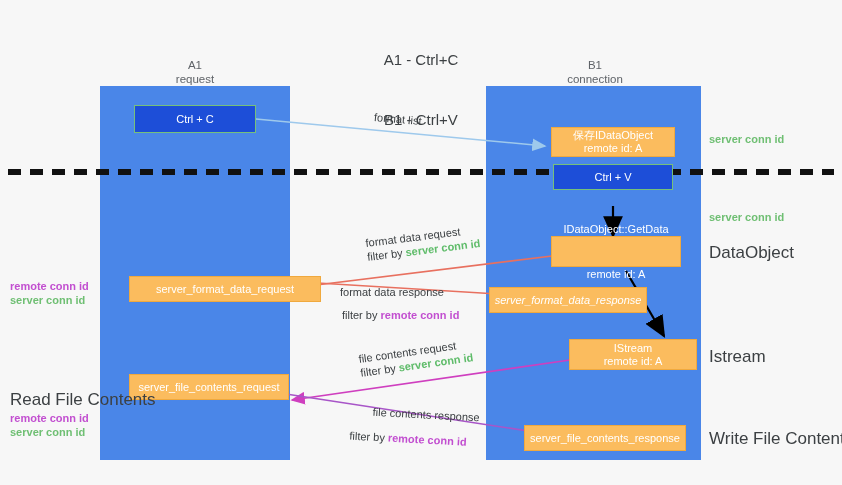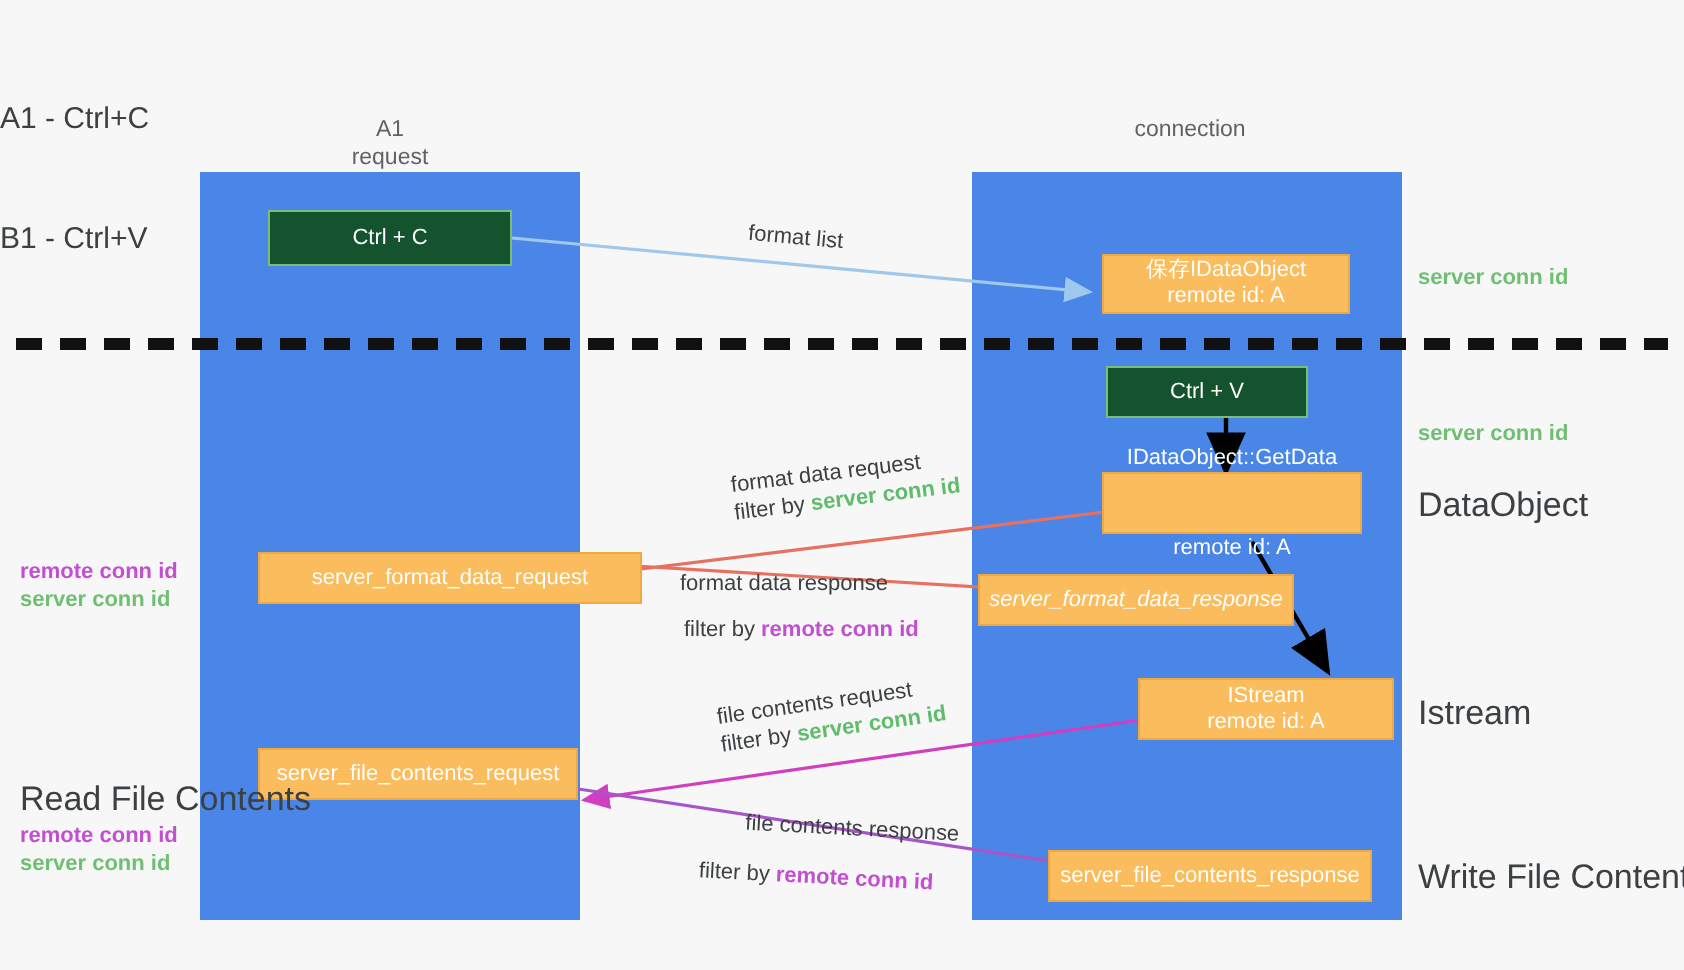--- a/index.html
+++ b/index.html
@@ -11,21 +11,21 @@
     overflow:hidden;
     color:#3c4043;
   }
   #stage{position:absolute;left:0;top:0;width:842px;height:485px;}
   svg.layer{position:absolute;left:0;top:0;width:842px;height:485px;pointer-events:none;}
   .abs{position:absolute;}
 
   
   .title{
     left:0;top:10px;width:842px;
-    text-align:left;
+    text-align:center;
     font-size:15px;line-height:20px;
     color:#3c4043;
     white-space:pre;
   }
 
   
   .lane-head{
     text-align:center;font-size:11.5px;line-height:14px;color:#5f6368;
   }
   .lane-head .l1{display:block;}
@@ -37,21 +37,21 @@
   }
 
   
   .box{
     box-sizing:border-box;
     display:flex;flex-direction:column;align-items:center;justify-content:center;
     color:#ffffff;font-size:11px;line-height:13px;
     text-align:center;
     border:1px solid rgba(0,0,0,.06);
   }
-  .box.green{background:#14532d;border-color:#76c07a;}
+  .box.green{background:#1d4ed8;border-color:#76c07a;}
   .box.orange{background:#fbb martian;}
   .box.orange{background:#fbbc5e;border:1px solid #f0a93e;}
   .box .ln{display:block;white-space:nowrap;}
 
   
   .lbl{font-size:11px;line-height:14px;color:#3c4043;white-space:nowrap;}
   .two-line{display:flex;flex-direction:column;}
   .side-lbl{font-size:17px;line-height:15px;color:#3c4043;white-space:nowrap;}
   .cid-green{color:#6fbf73;font-weight:bold;font-size:11px;line-height:14px;white-space:nowrap;}
   .cid-magenta{color:#c24fd0;font-weight:bold;font-size:11px;line-height:14px;white-space:nowrap;}
@@ -68,20 +68,21 @@
   <div class="abs title">
     <div>A1 - Ctrl+C</div>
     <div>B1 - Ctrl+V</div>
   </div>
 
   <div class="abs lane-head" style="left:130px;top:58px;width:130px;">
     <span class="l1">A1</span>
     <span class="l2">request</span>
   </div>
   <div class="abs lane-head" style="left:530px;top:58px;width:130px;">
+    <span class="l1">B1</span>
     <span class="l2">connection</span>
   </div>
 
   <div class="abs lane" style="left:100px;top:86px;width:190px;height:374px;"></div>
   <div class="abs lane" style="left:486px;top:86px;width:215px;height:374px;"></div>
 
   <svg class="layer" viewBox="0 0 842 485">
     <defs>
       <marker id="ah-blue" markerWidth="9" markerHeight="8" refX="8" refY="4" orient="auto">
         <path d="M0,0 L9,4 L0,8 z" fill="#9ec9ec"></path>
@@ -127,21 +128,21 @@
 
   <div class="abs box orange" style="left:129px;top:374px;width:160px;height:26px;text-align:center;">
     <span class="ln">server_file_contents_request</span>
   </div>
 
   <div class="abs box orange" style="left:551px;top:127px;width:124px;height:30px;">
     <span class="ln">保存IDataObject</span>
     <span class="ln">remote id: A</span>
   </div>
 
-  <div class="abs box green" style="left:553px;top:183px;width:101px;height:26px;">
+  <div class="abs box green" style="left:553px;top:164px;width:120px;height:26px;">
     <span class="ln">Ctrl + V</span>
   </div>
 
   <div class="abs box orange" style="left:551px;top:236px;width:130px;height:31px;gap:32px;">
     <span class="ln">IDataObject::GetData</span>
     <span class="ln">remote id: A</span>
   </div>
 
   <div class="abs box orange" style="left:489px;top:287px;width:158px;height:26px;font-style:italic;">
     <span class="ln">server_format_data_response</span>

